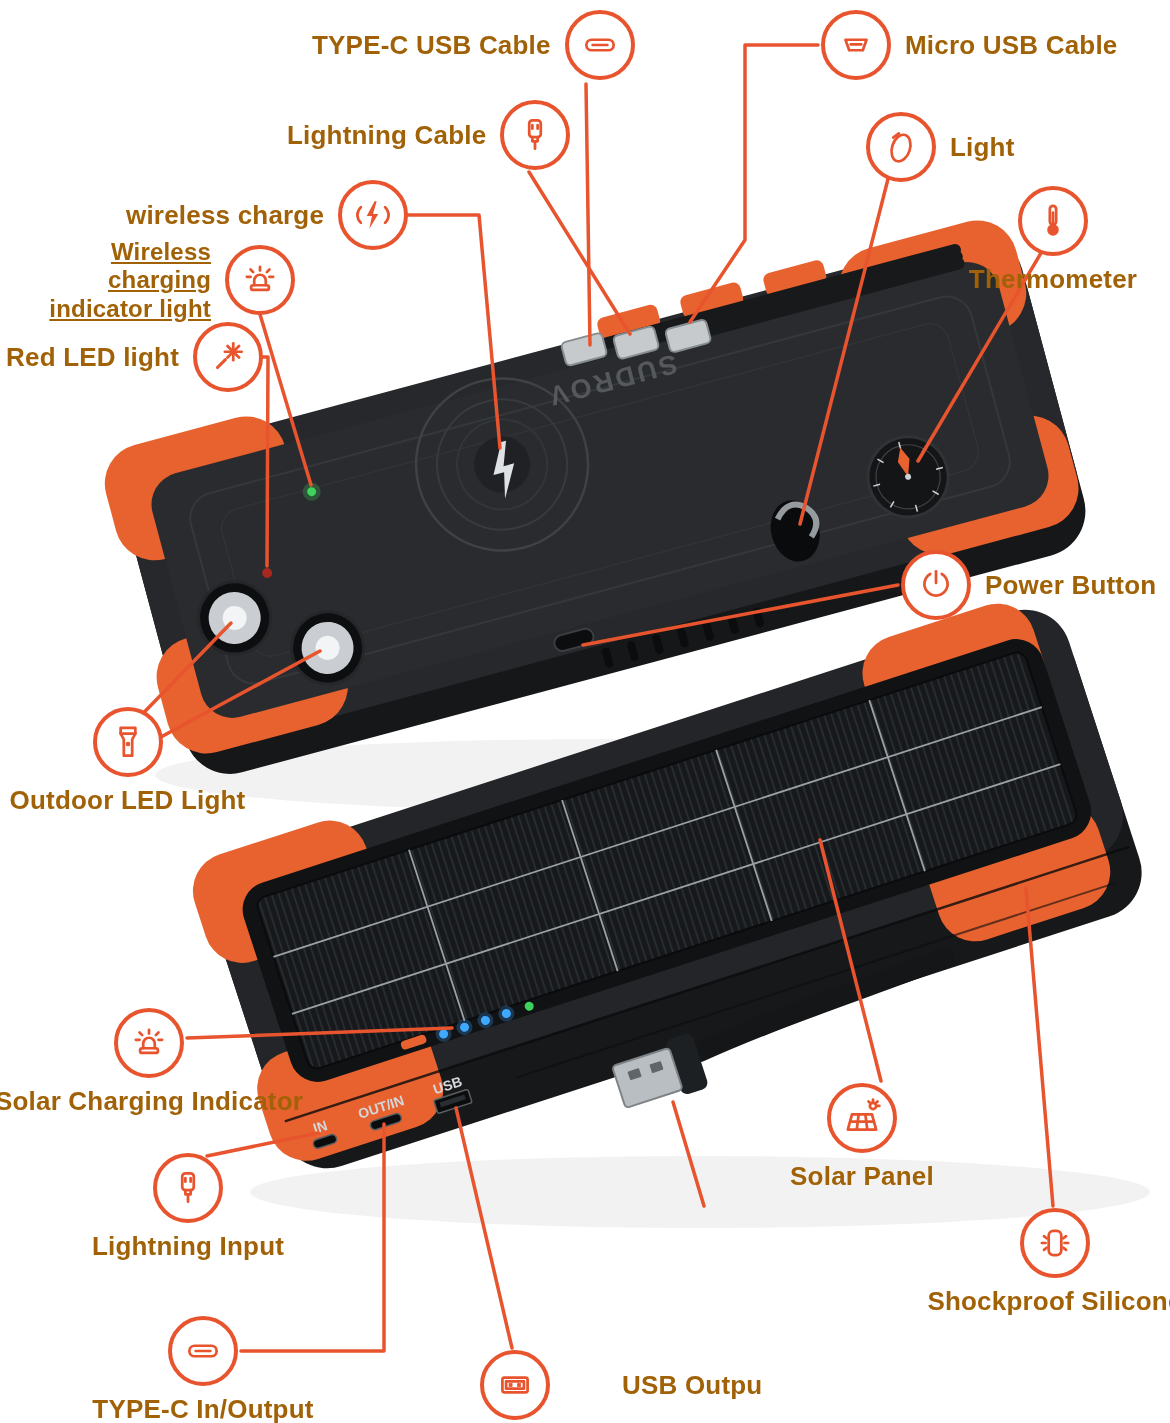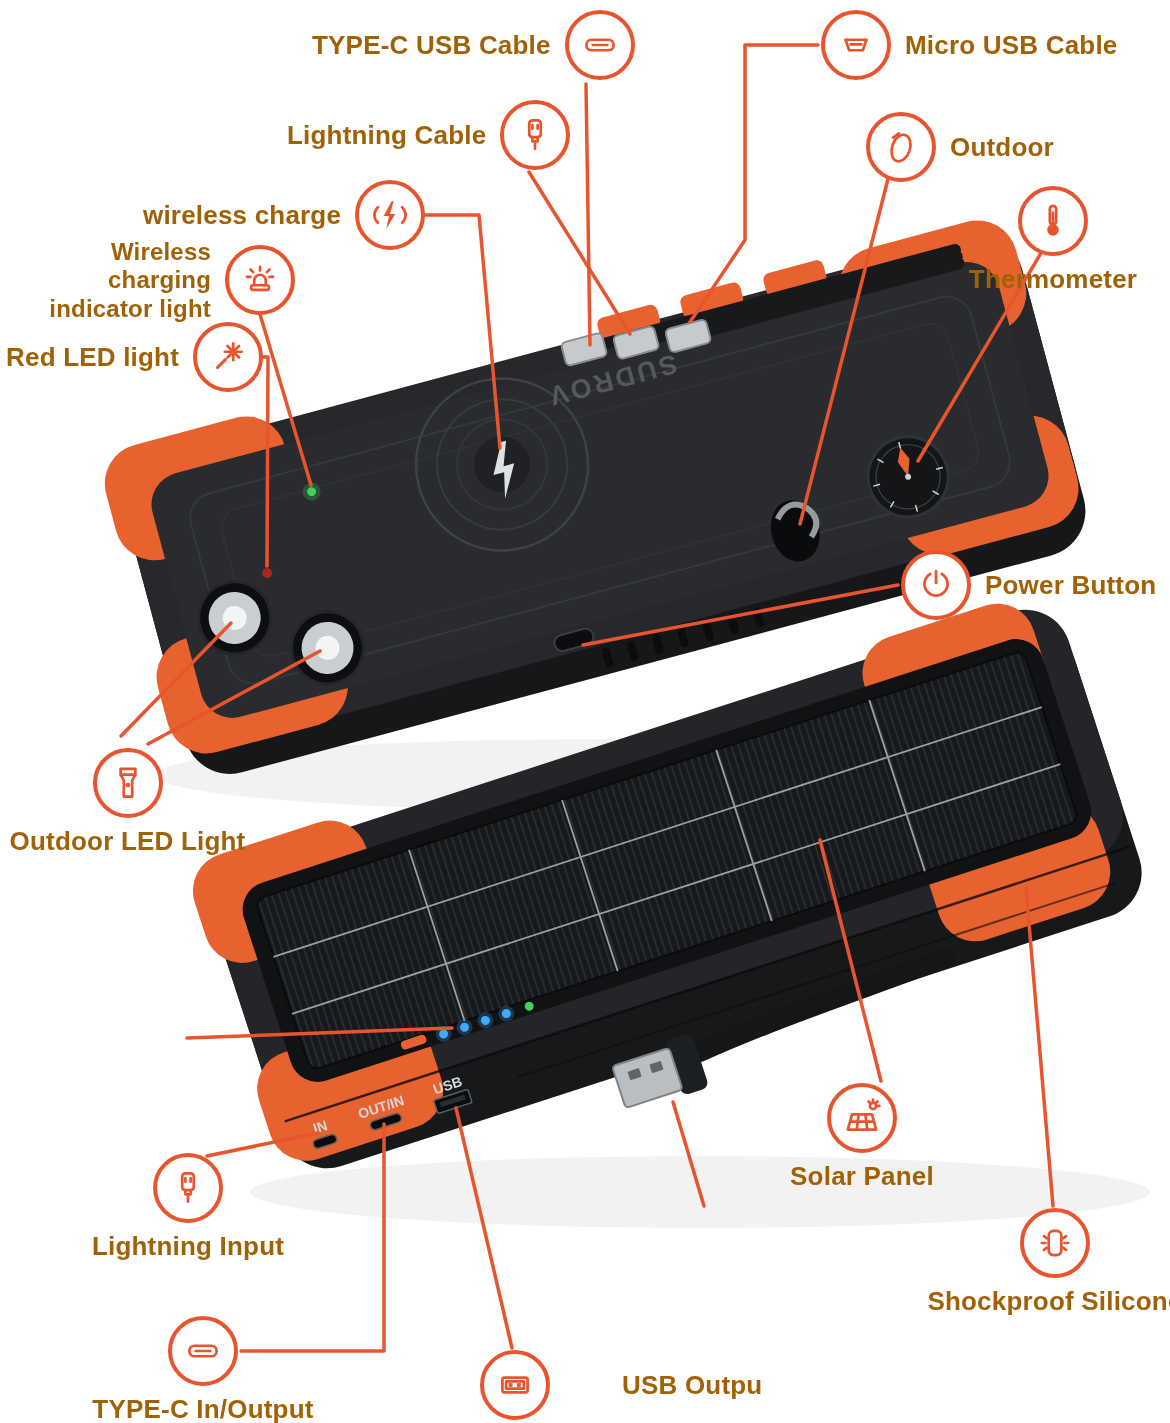--- a/index.html
+++ b/index.html
@@ -13,21 +13,21 @@
   svg.illustration { position: absolute; left: 0; top: 0; z-index: 1; }
   .callout { position: absolute; display: flex; align-items: center; gap: 14px; z-index: 2; }
   .callout.column { flex-direction: column; gap: 9px; align-items: center; }
   .callout .label {
     font-weight: 700; font-size: 26px; color: #a16207;
     white-space: nowrap; letter-spacing: .2px; line-height: 1.1;
   }
   .callout.column .label { text-align: center; }
   .callout .label.wrap {
     white-space: normal; width: 205px; text-align: right;
-    font-size: 24px; line-height: 1.18;
+    font-size: 24px; line-height: 1.18; text-decoration: underline;
   }
   .callout.gap-lg { gap: 72px; }
   .icon-circle {
     width: 70px; height: 70px; border: 4px solid var(--accent);
     border-radius: 50%; background: #fff;
     display: flex; align-items: center; justify-content: center; flex: 0 0 auto;
   }
   .icon-circle svg {
     width: 42px; height: 42px;
     stroke: var(--accent); stroke-width: 2.6; fill: none;
@@ -244,24 +244,24 @@
   </span>
 </div>
 
 <div class="callout" style="left:866px; top:112px;">
   <span class="icon-circle">
     <svg viewBox="0 0 40 40">
           <ellipse cx="20" cy="21" rx="8.5" ry="13" transform="rotate(18 20 21)"></ellipse>
           <line x1="12.5" y1="11" x2="18" y2="7"></line>
         </svg>
   </span>
-  <span class="label">Outdoor</span>
-</div>
-
-<div class="callout" style="left:126px; top:180px;margin-left:17px;">
+  <span class="label">Light</span>
+</div>
+
+<div class="callout" style="left:126px; top:180px;">
   <span class="label">wireless charge</span>
   <span class="icon-circle">
     <svg viewBox="0 0 40 40">
           <path d="M21.5 7 L14 21 h5 l-2.5 12 L25 19 h-5 l3.5 -12 z" fill="#E8542E" stroke="none"></path>
           <path d="M8.5 12.5 c-4.5 4.5 -4.5 10.5 0 15"></path>
           <path d="M31.5 12.5 c4.5 4.5 4.5 10.5 0 15"></path>
         </svg>
   </span>
 </div>
 
@@ -307,31 +307,45 @@
 <div class="callout" style="left:901px; top:550px;">
   <span class="icon-circle">
     <svg viewBox="0 0 40 40">
           <line x1="20" y1="7" x2="20" y2="18"></line>
           <path d="M14.5 9.5 a11 11 0 1 0 11 0"></path>
         </svg>
   </span>
   <span class="label">Power Button</span>
 </div>
 
-<div class="callout column" style="left:15px; top:748px; width:225px;align-items:center;">
+<div class="callout column" style="left:15px; top:707px; width:225px;align-items:center;">
   <span class="icon-circle">
     <svg viewBox="0 0 40 40">
           <path d="M13 6.5 h14 v5.5 l-3 5.5 V33 h-8 V17.5 l-3 -5.5 z"></path>
           <line x1="13" y1="12" x2="27" y2="12"></line>
           <circle cx="20" cy="22" r="2.2" fill="#E8542E" stroke="none"></circle>
         </svg>
   </span>
   <span class="label">Outdoor LED Light</span>
 </div>
 
+<div class="callout column" style="left:0px; top:1008px; width:298px;">
+  <span class="icon-circle">
+    <svg viewBox="0 0 40 40">
+          <path d="M14.5 25 v-4.5 a5.5 5.5 0 0 1 11 0 V25"></path>
+          <rect x="11.5" y="25" width="17" height="4.5" rx="2"></rect>
+          <line x1="20" y1="7.5" x2="20" y2="11"></line>
+          <line x1="11" y1="10" x2="13.5" y2="12.5"></line>
+          <line x1="29" y1="10" x2="26.5" y2="12.5"></line>
+          <line x1="7.5" y1="17" x2="11" y2="17"></line>
+          <line x1="32.5" y1="17" x2="29" y2="17"></line>
+        </svg>
+  </span>
+  <span class="label">Solar Charging Indicator</span>
+</div>
 
 <div class="callout column" style="left:782px; top:1083px; width:160px;">
   <span class="icon-circle">
     <svg viewBox="0 0 40 40">
           <path d="M10.5 16.5 h19 l4 14.5 h-27 z"></path>
           <line x1="16.8" y1="16.5" x2="15" y2="31"></line>
           <line x1="23.2" y1="16.5" x2="25" y2="31"></line>
           <line x1="9" y1="23.5" x2="31" y2="23.5"></line>
           <circle cx="30.5" cy="8.5" r="3"></circle>
           <line x1="30.5" y1="2.5" x2="30.5" y2="4"></line>

